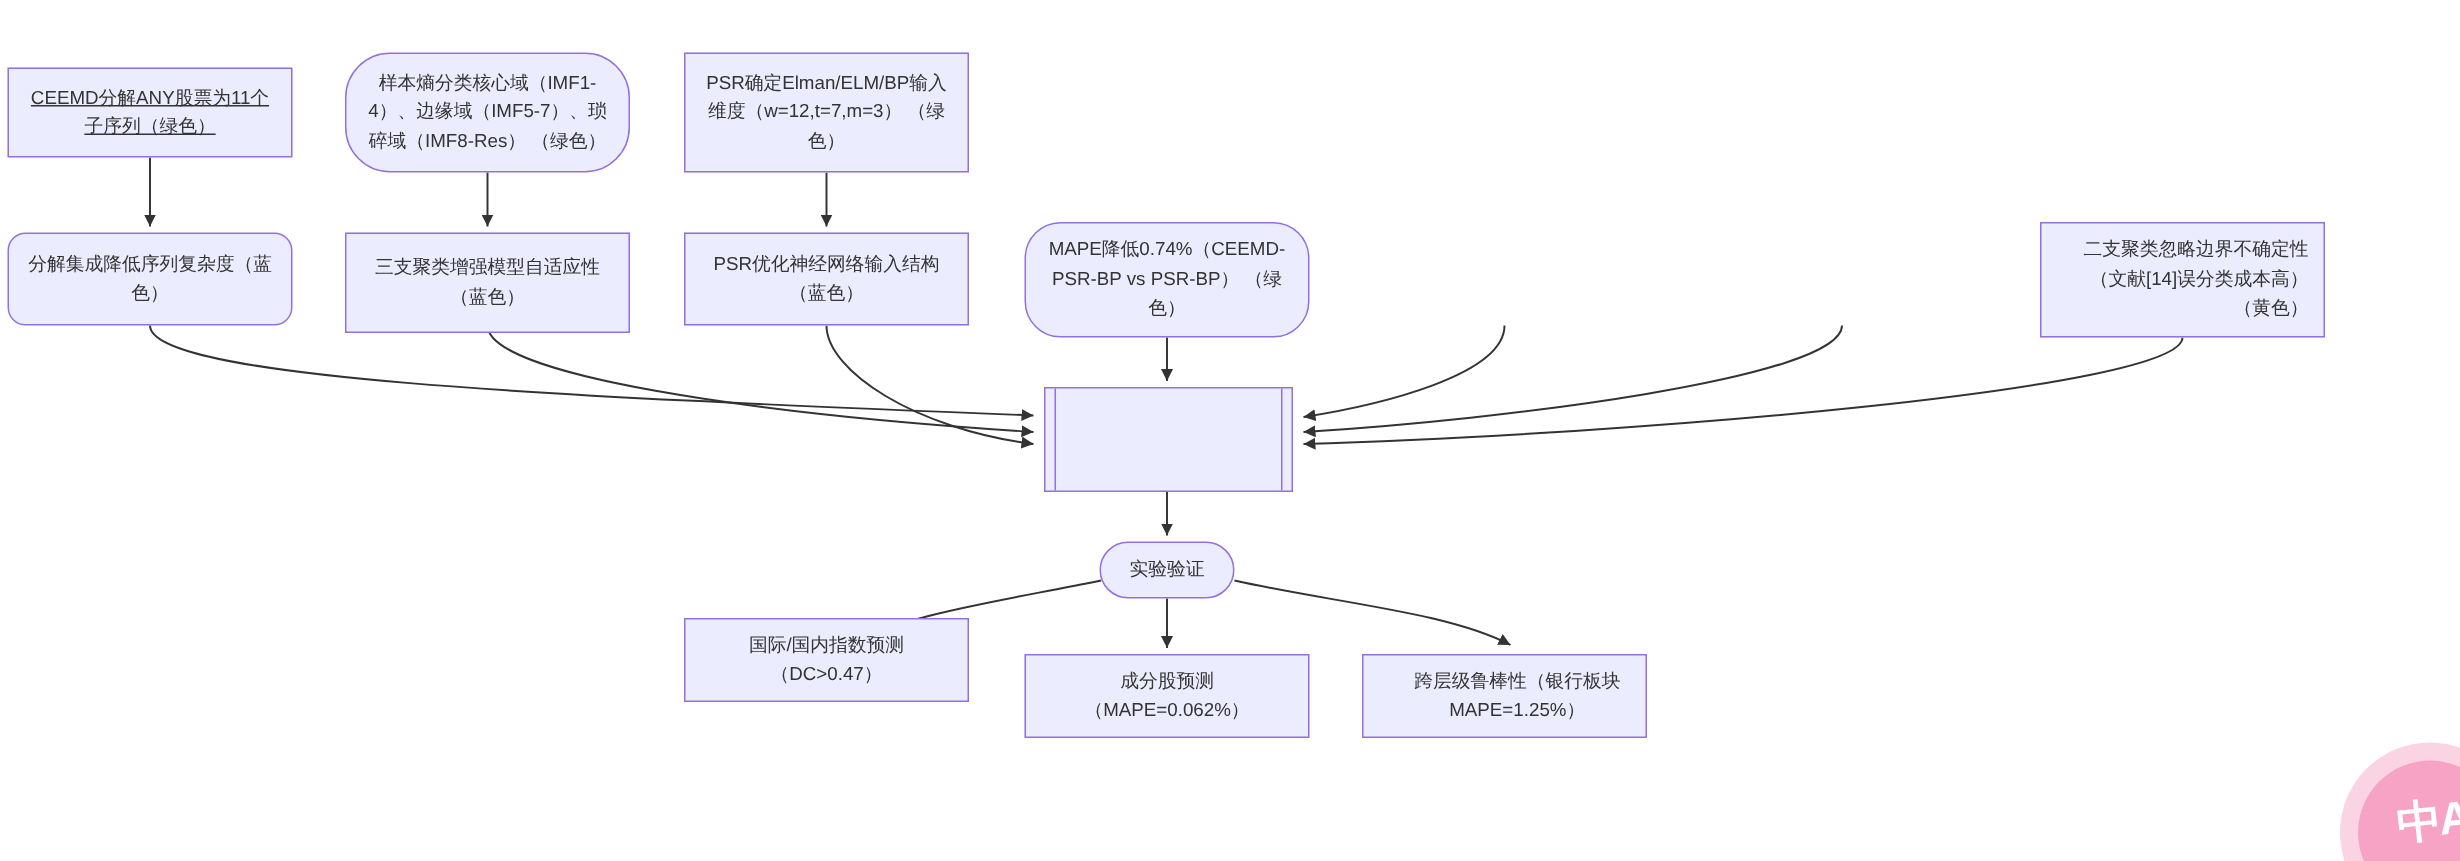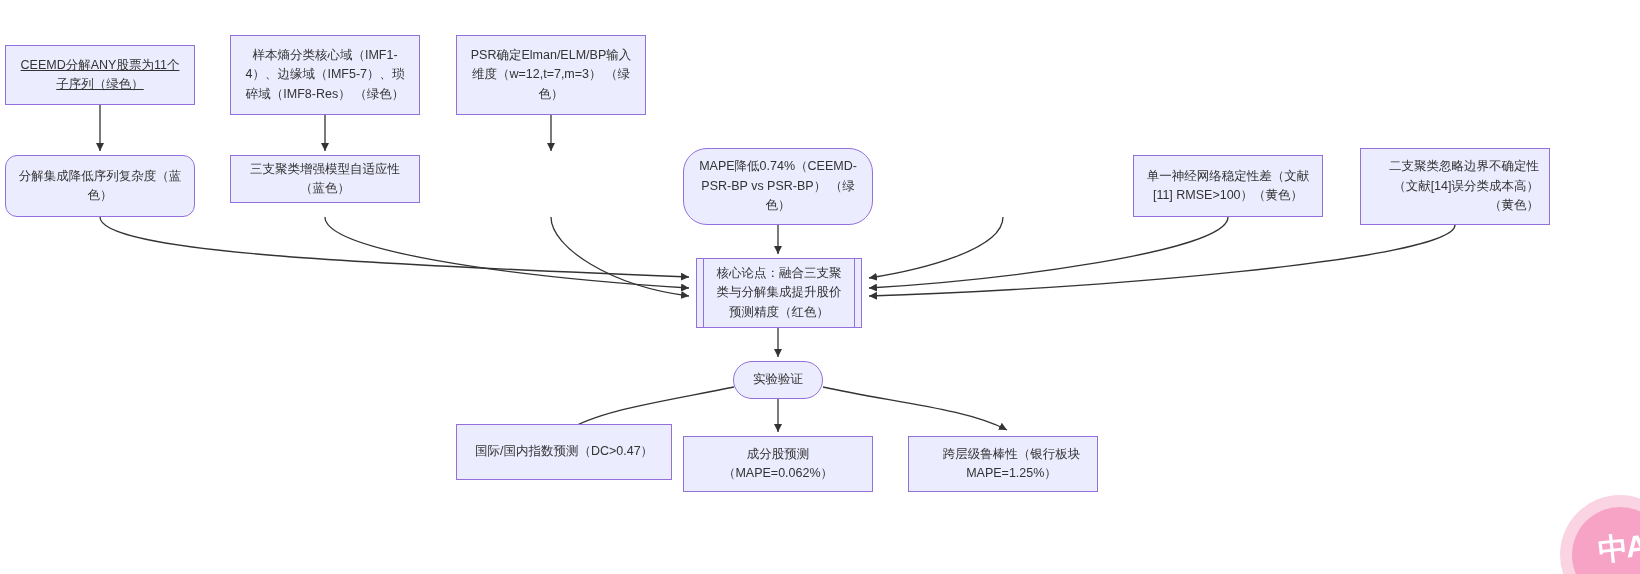--- a/index.html
+++ b/index.html
@@ -73,54 +73,53 @@
     <path class="edge" d="M1455 225 C1455 260, 1080 290, 869 296" marker-end="url(#arr)"></path>
     <path class="edge" d="M778 328 L778 357" marker-end="url(#arr)"></path>
     <path class="edge" d="M734 387 C660 402, 600 410, 566 431" marker-end="url(#arr)"></path>
     <path class="edge" d="M778 399 L778 432" marker-end="url(#arr)"></path>
     <path class="edge" d="M823 387 C890 402, 965 408, 1007 430" marker-end="url(#arr)"></path>
   </svg>
 
   <div class="node" style="left:5px;top:45px;width:190px;height:60px;text-decoration:underline;">
       <span>CEEMD分解ANY股票为11个子序列（绿色）</span>
     </div>
-  <div class="node" style="left:230px;top:35px;width:190px;height:80px;">
+  <div class="node" style="left:230px;top:35px;width:190px;height:80px;border-radius:30px;">
       <span>样本熵分类核心域（IMF1-4）、边缘域（IMF5-7）、琐碎域（IMF8-Res） （绿色）</span>
     </div>
   <div class="node" style="left:456px;top:35px;width:190px;height:80px;">
       <span>PSR确定Elman/ELM/BP输入维度（w=12,t=7,m=3） （绿色）</span>
     </div>
 
   <div class="node" style="left:5px;top:155px;width:190px;height:62px;border-radius:12px;">
       <span>分解集成降低序列复杂度（蓝色）</span>
     </div>
-  <div class="node" style="left:230px;top:155px;width:190px;height:48px;justify-content:flex-end;">
+  <div class="node" style="left:230px;top:155px;width:190px;height:67px;justify-content:flex-end;">
       <span>三支聚类增强模型自适应性（蓝色）</span>
+    </div>
+  <div class="node" style="left:456px;top:155px;width:190px;height:62px;">
+      <span>PSR优化神经网络输入结构（蓝色）</span>
     </div>
   <div class="node" style="left:683px;top:148px;width:190px;height:77px;border-radius:24px;">
       <span>MAPE降低0.74%（CEEMD-PSR-BP vs PSR-BP） （绿色）</span>
-    </div>
-  <div class="node" style="left:1133px;top:155px;width:190px;height:62px;">
-      <span>单一神经网络稳定性差（文献[11] RMSE&gt;100）（黄色）</span>
     </div>
   <div class="node" style="left:1360px;top:148px;width:190px;height:77px;text-align:right;">
       <span>二支聚类忽略边界不确定性（文献[14]误分类成本高）（黄色）</span>
     </div>
 
   <div class="node" style="left:696px;top:258px;width:166px;height:70px;padding:4px 14px;">
     <div class="subroutine-line left"></div>
     <div class="subroutine-line right"></div>
-    <span>核心论点：融合三支聚类与分解集成提升股价预测精度（红色）</span>
   </div>
 
   <div class="node" style="left:733px;top:361px;width:90px;height:38px;border-radius:19px;">
       <span>实验验证</span>
     </div>
 
-  <div class="node" style="left:456px;top:424px;width:216px;height:56px;">
+  <div class="node" style="left:456px;top:412px;width:190px;height:56px;">
       <span>国际/国内指数预测（DC&gt;0.47）</span>
     </div>
   <div class="node" style="left:683px;top:436px;width:190px;height:56px;">
       <span>成分股预测（MAPE=0.062%）</span>
     </div>
   <div class="node" style="left:908px;top:436px;width:190px;height:56px;padding-left:27px;">
       <span>跨层级鲁棒性（银行板块 MAPE=1.25%）</span>
     </div>
 
   <div class="watermark">

